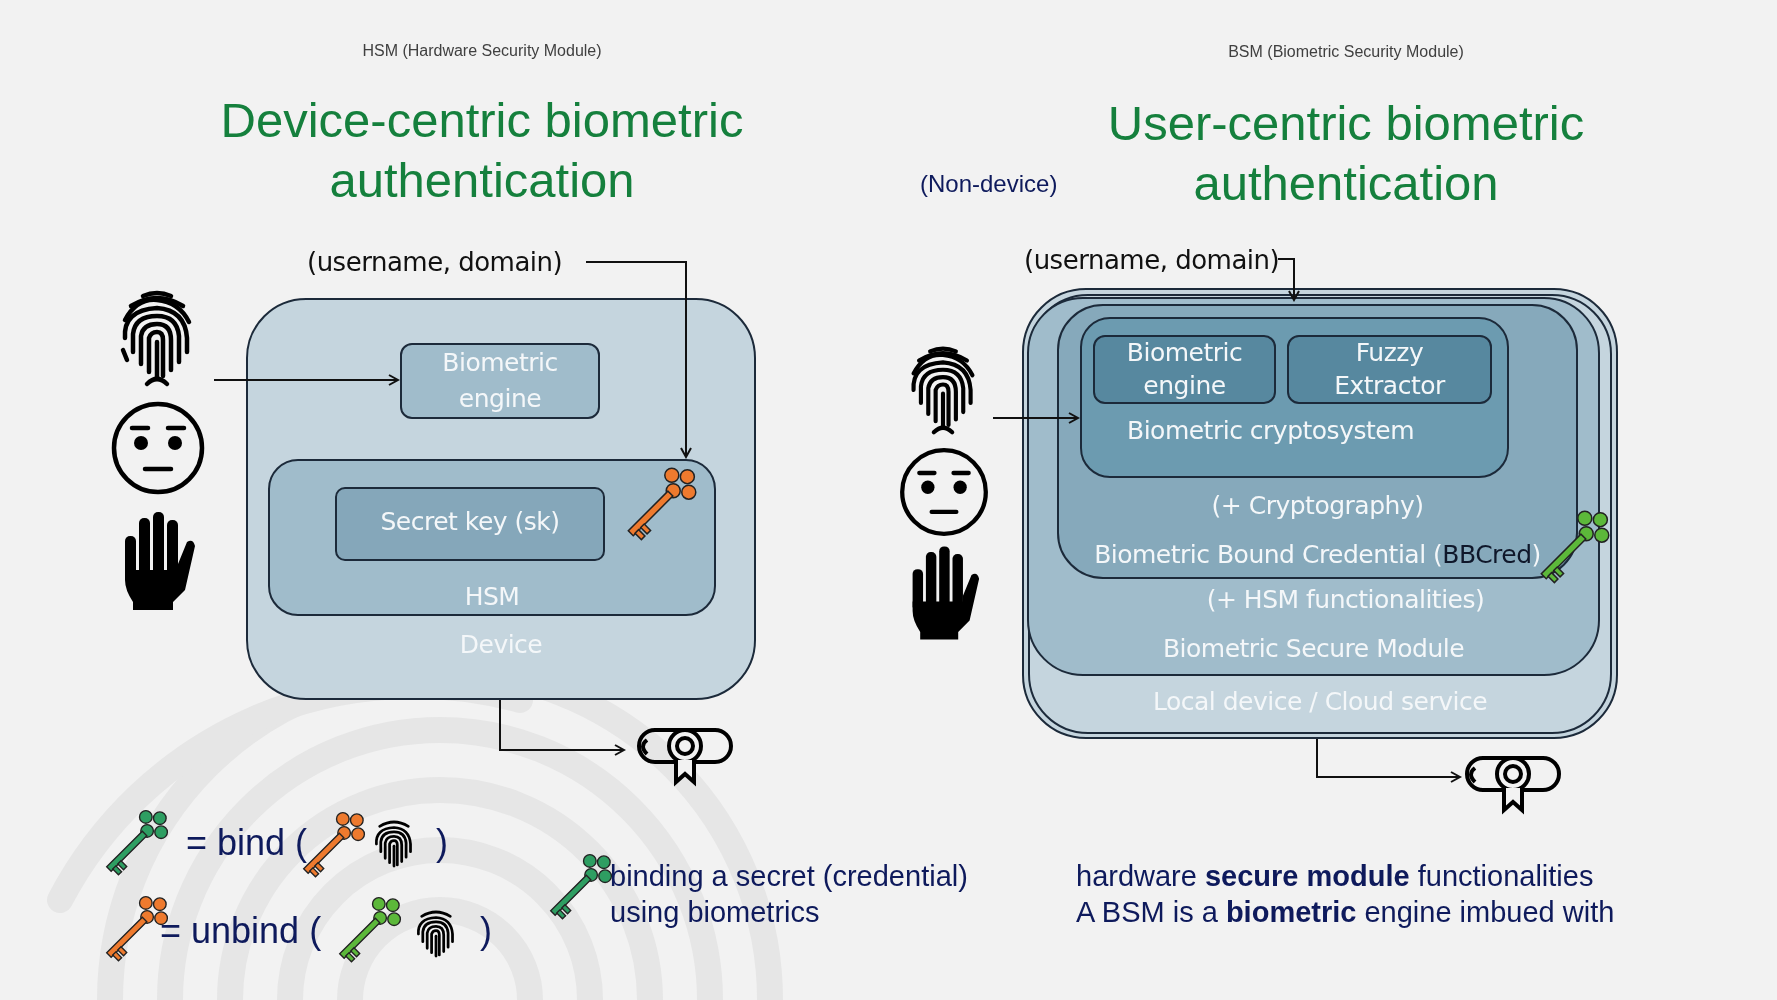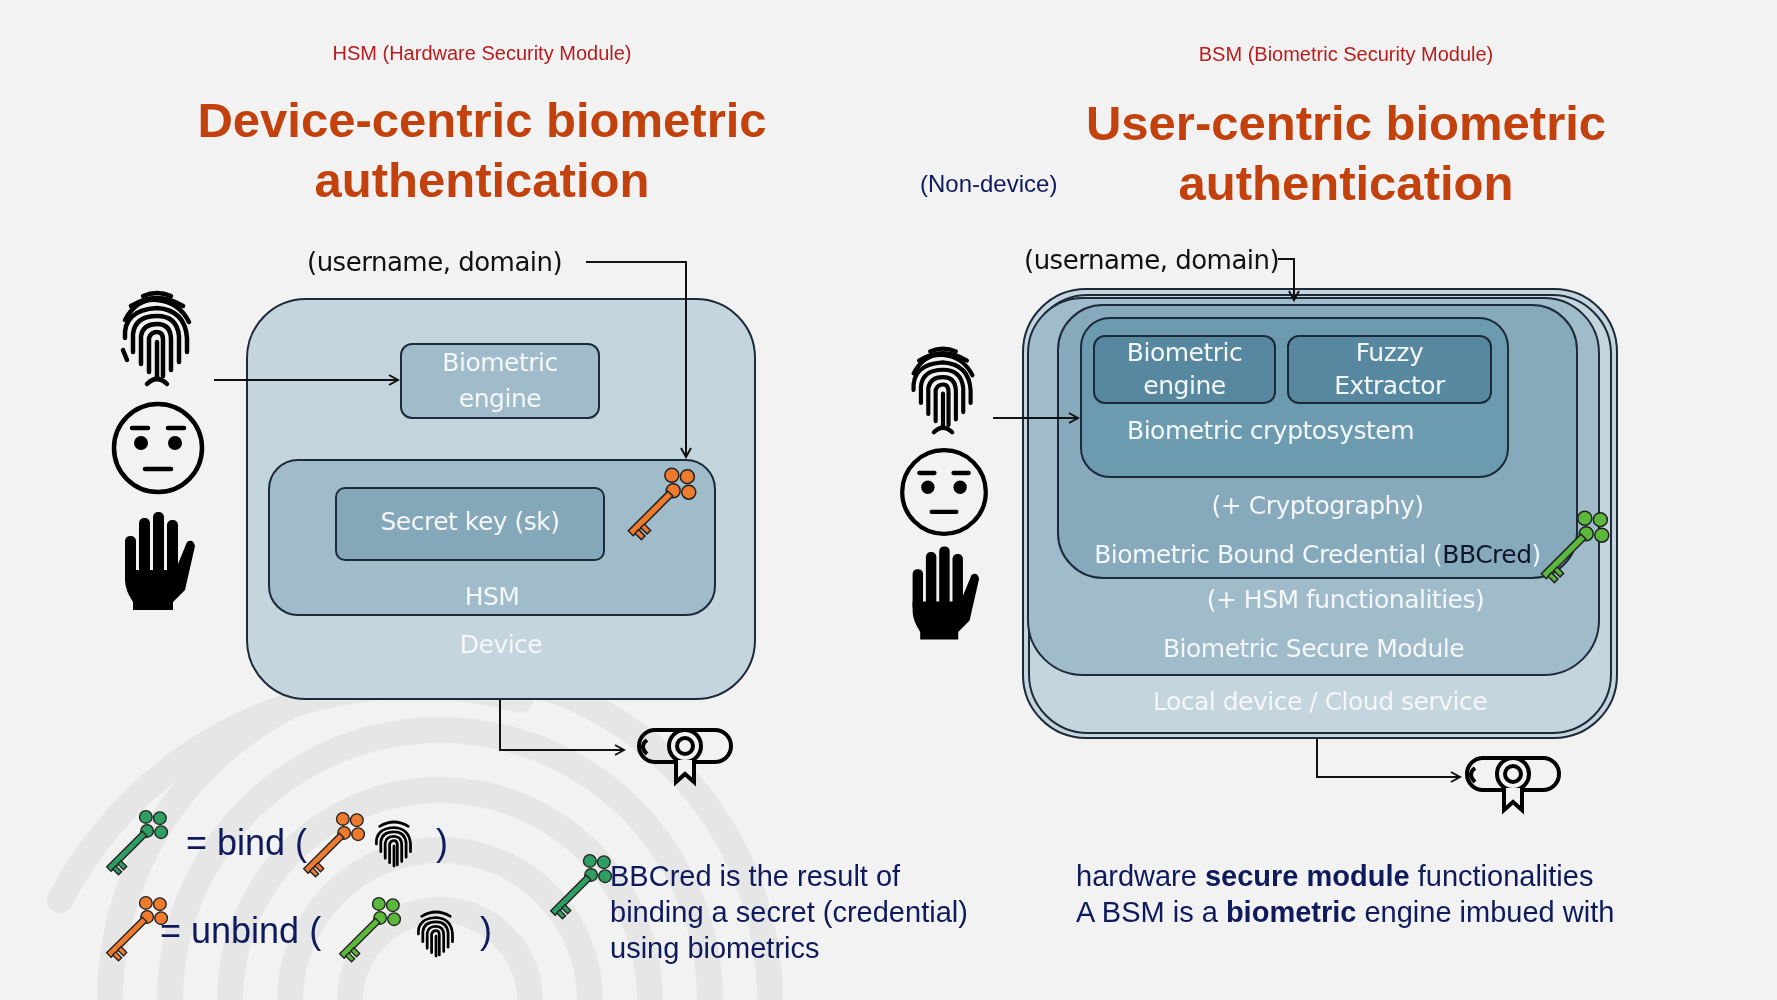--- a/index.html
+++ b/index.html
@@ -1,19 +1,19 @@
 <!DOCTYPE html>
 <html><head>
 <meta charset="utf-8">
 <style>
   html,body{margin:0;padding:0;}
   body{width:1777px;height:1000px;background:#f2f2f2;position:relative;overflow:hidden;font-family:"Liberation Sans",sans-serif;}
   .abs{position:absolute;}
-  .sub{color:#b91c1c;font-size:20px;white-space:nowrap;transform:translateX(-50%);}
-  .title{color:#c2410c;font-weight:bold;font-size:49px;line-height:60px;text-align:center;transform:translateX(-50%);white-space:nowrap;}
+  .sub{color:#404040;font-size:16px;white-space:nowrap;transform:translateX(-50%);}
+  .title{color:#15803d;font-weight:normal;font-size:49px;line-height:60px;text-align:center;transform:translateX(-50%);white-space:nowrap;}
   .lbl{color:#111;font-size:26px;white-space:nowrap;font-family:"DejaVu Sans",sans-serif;letter-spacing:-0.5px;}
   .box{position:absolute;border:2px solid #1c2a3a;box-sizing:border-box;}
   .wtxt{color:#f4f7f9;font-family:"DejaVu Sans",sans-serif;font-size:25px;text-align:center;position:absolute;white-space:nowrap;letter-spacing:-0.5px;}
   .navy{color:#0e1a5c;font-size:30px;white-space:nowrap;}
   svg{position:absolute;left:0;top:0;overflow:visible;}
 </style>
 </head>
 <body>
 
 <svg width="1777" height="1000">
@@ -265,21 +265,20 @@
       <rect x="3" y="22" width="9" height="5"></rect>
   </g>
 </svg>
 
 <div class="abs navy" style="left:186px;top:822px;font-size:36px;">= bind (</div>
 <div class="abs navy" style="left:436px;top:822px;font-size:36px;">)</div>
 <div class="abs navy" style="left:160px;top:910px;font-size:36px;">= unbind (</div>
 <div class="abs navy" style="left:480px;top:910px;font-size:36px;">)</div>
 
 <div class="abs navy" style="left:610px;top:858px;line-height:36px;font-size:29px;">
-  <div>BBCred is the result of</div>
   <div>binding a secret (credential)</div>
   <div>using biometrics</div>
 </div>
 
 <div class="abs navy" style="left:1076px;top:858px;line-height:36px;font-size:29px;">
   <div><span>hardware </span><b>secure module</b><span> functionalities</span></div>
   <div><span>A BSM is a </span><b>biometric</b><span> engine imbued with</span></div>
 </div>
 
 </body></html>

